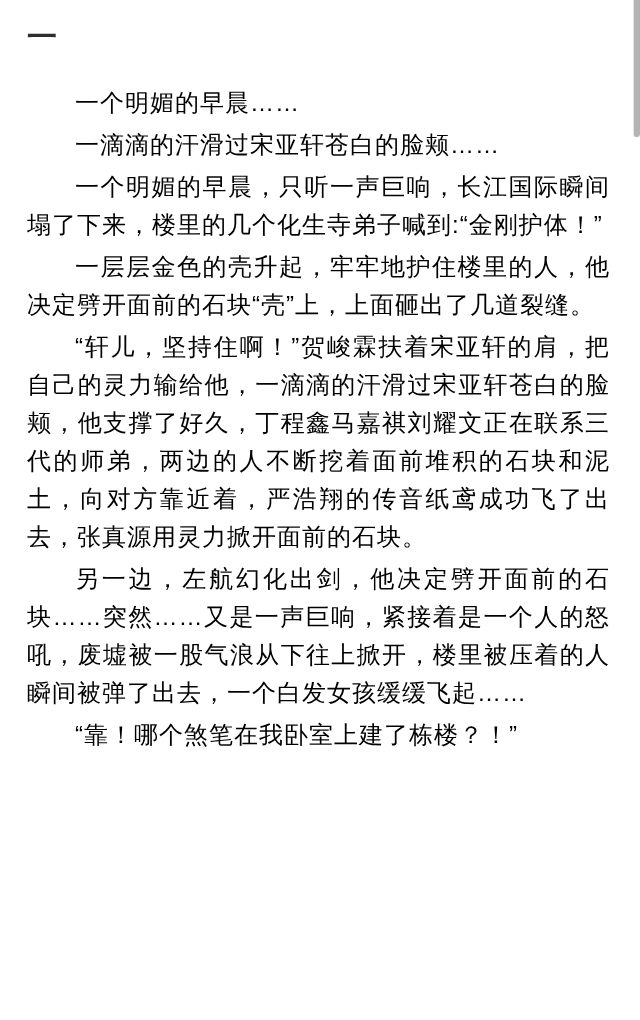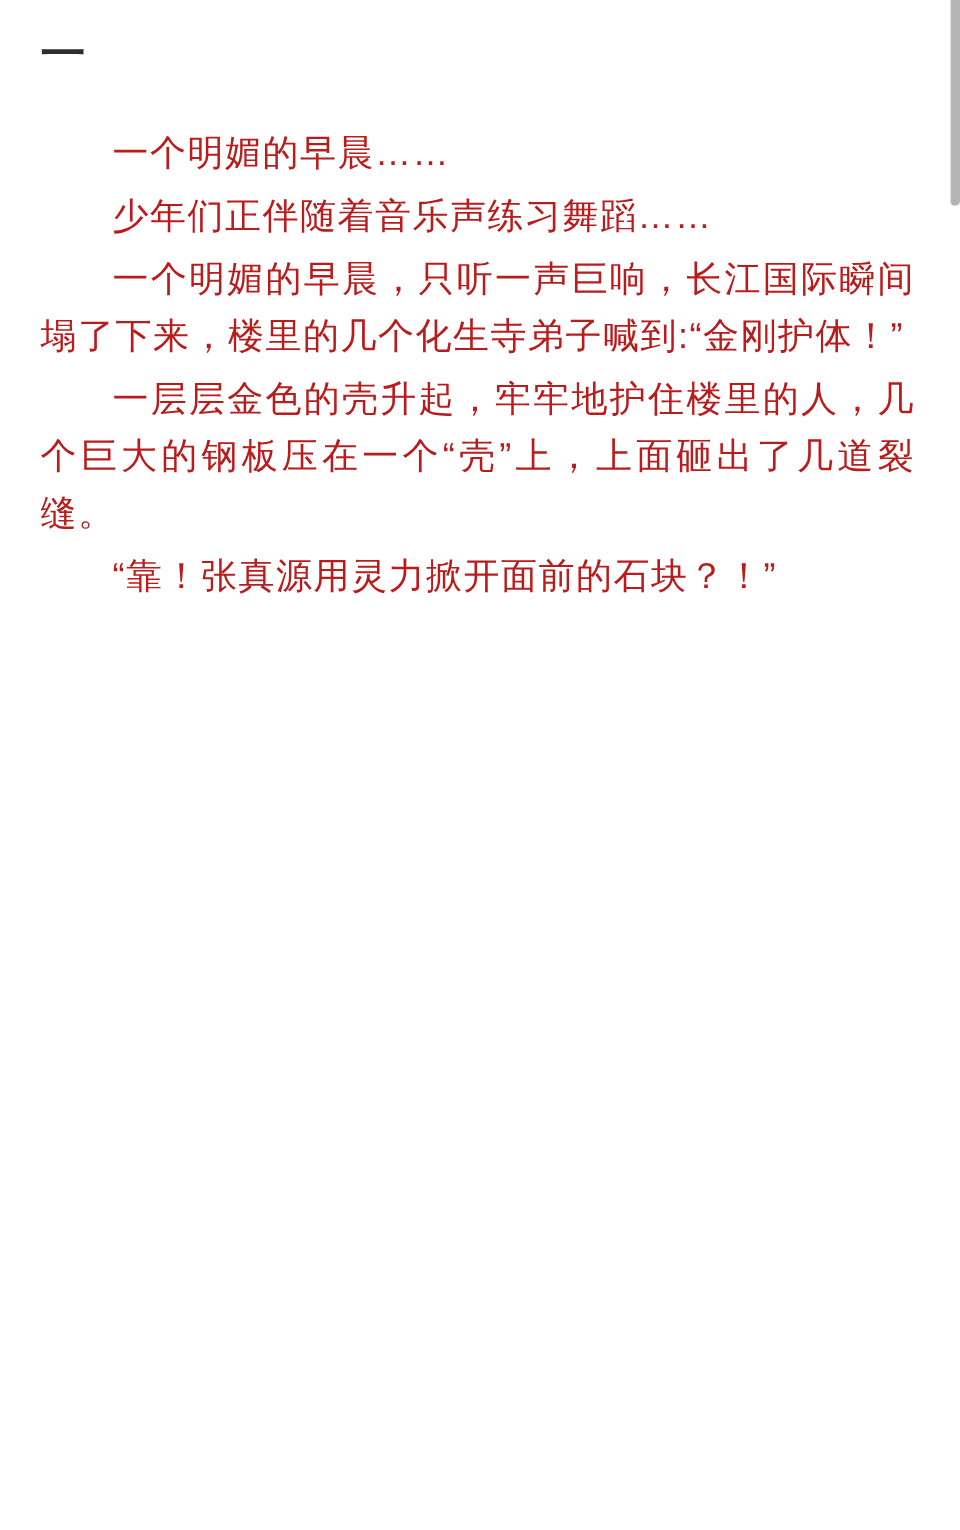--- a/index.html
+++ b/index.html
@@ -28,21 +28,21 @@
     line-height: 46px;
     font-weight: bold;
     color: #2e2e2e;
     letter-spacing: 1px;
   }
   .paragraph {
     margin: 4px 0;
     font-size: 24px;
     line-height: 38px;
     letter-spacing: 1px;
-    color: #b91c1c;
+    color: #000000;
     text-indent: 2em;
     text-align: justify;
     text-justify: inter-ideograph;
     word-break: break-all;
   }
   .scrollbar-thumb {
     position: absolute;
     top: 0;
     right: 0;
     width: 7px;
@@ -53,19 +53,21 @@
     box-sizing: border-box;
   }
 </style>
 </head>
 <body>
 
 <div class="reader">
   <h1 class="chapter-heading">一</h1>
 
   <p class="paragraph">一个明媚的早晨……</p>
-  <p class="paragraph">少年们正伴随着音乐声练习舞蹈……</p>
+  <p class="paragraph">一滴滴的汗滑过宋亚轩苍白的脸颊……</p>
   <p class="paragraph">一个明媚的早晨，只听一声巨响，长江国际瞬间塌了下来，楼里的几个化生寺弟子喊到:“金刚护体！”</p>
-  <p class="paragraph">一层层金色的壳升起，牢牢地护住楼里的人，几个巨大的钢板压在一个“壳”上，上面砸出了几道裂缝。</p>
-  <p class="paragraph">“靠！张真源用灵力掀开面前的石块？！”</p>
+  <p class="paragraph">一层层金色的壳升起，牢牢地护住楼里的人，他决定劈开面前的石块“壳”上，上面砸出了几道裂缝。</p>
+  <p class="paragraph">“轩儿，坚持住啊！”贺峻霖扶着宋亚轩的肩，把自己的灵力输给他，一滴滴的汗滑过宋亚轩苍白的脸颊，他支撑了好久，丁程鑫马嘉祺刘耀文正在联系三代的师弟，两边的人不断挖着面前堆积的石块和泥土，向对方靠近着，严浩翔的传音纸鸢成功飞了出去，张真源用灵力掀开面前的石块。</p>
+  <p class="paragraph">另一边，左航幻化出剑，他决定劈开面前的石块……突然……又是一声巨响，紧接着是一个人的怒吼，废墟被一股气浪从下往上掀开，楼里被压着的人瞬间被弹了出去，一个白发女孩缓缓飞起……</p>
+  <p class="paragraph">“靠！哪个煞笔在我卧室上建了栋楼？！”</p>
 </div>
 
 <div class="scrollbar-thumb"></div>
 
 </body></html>

